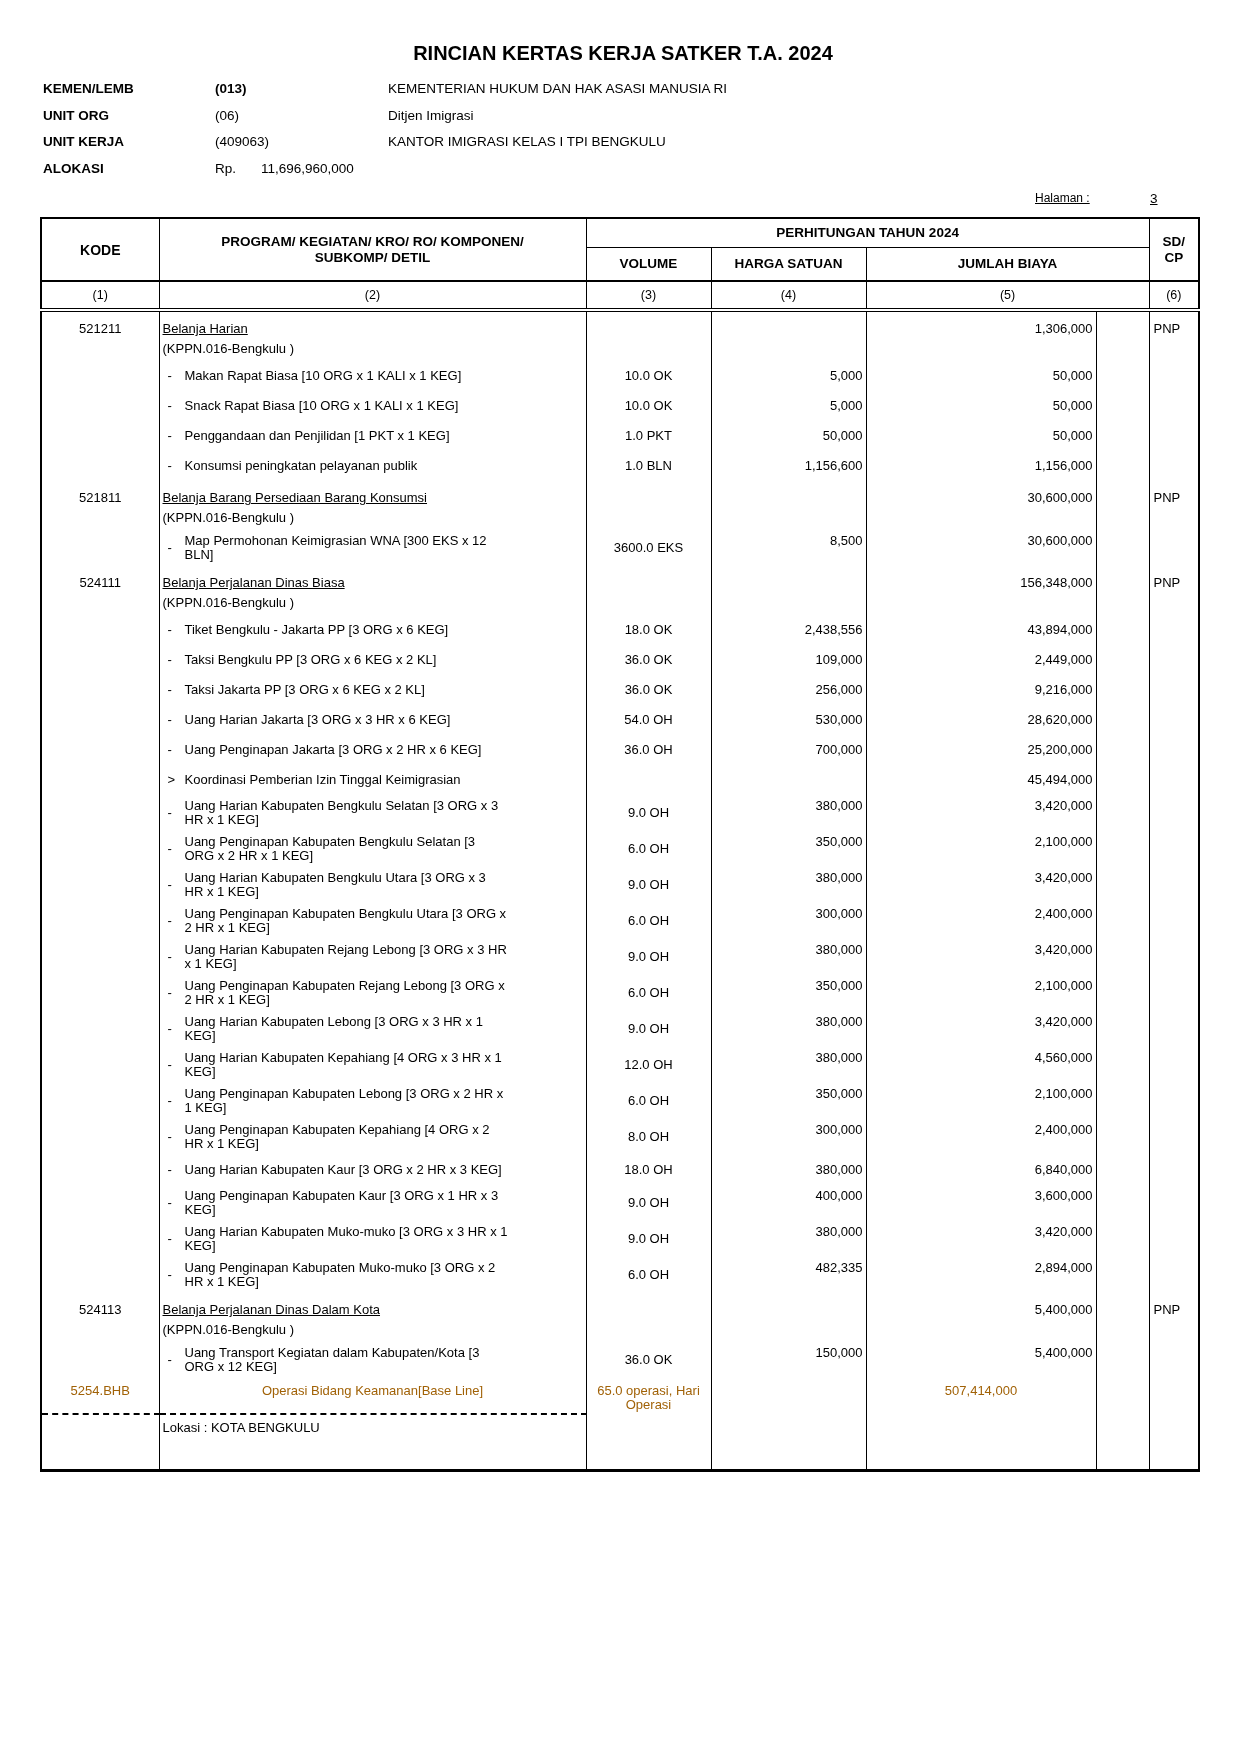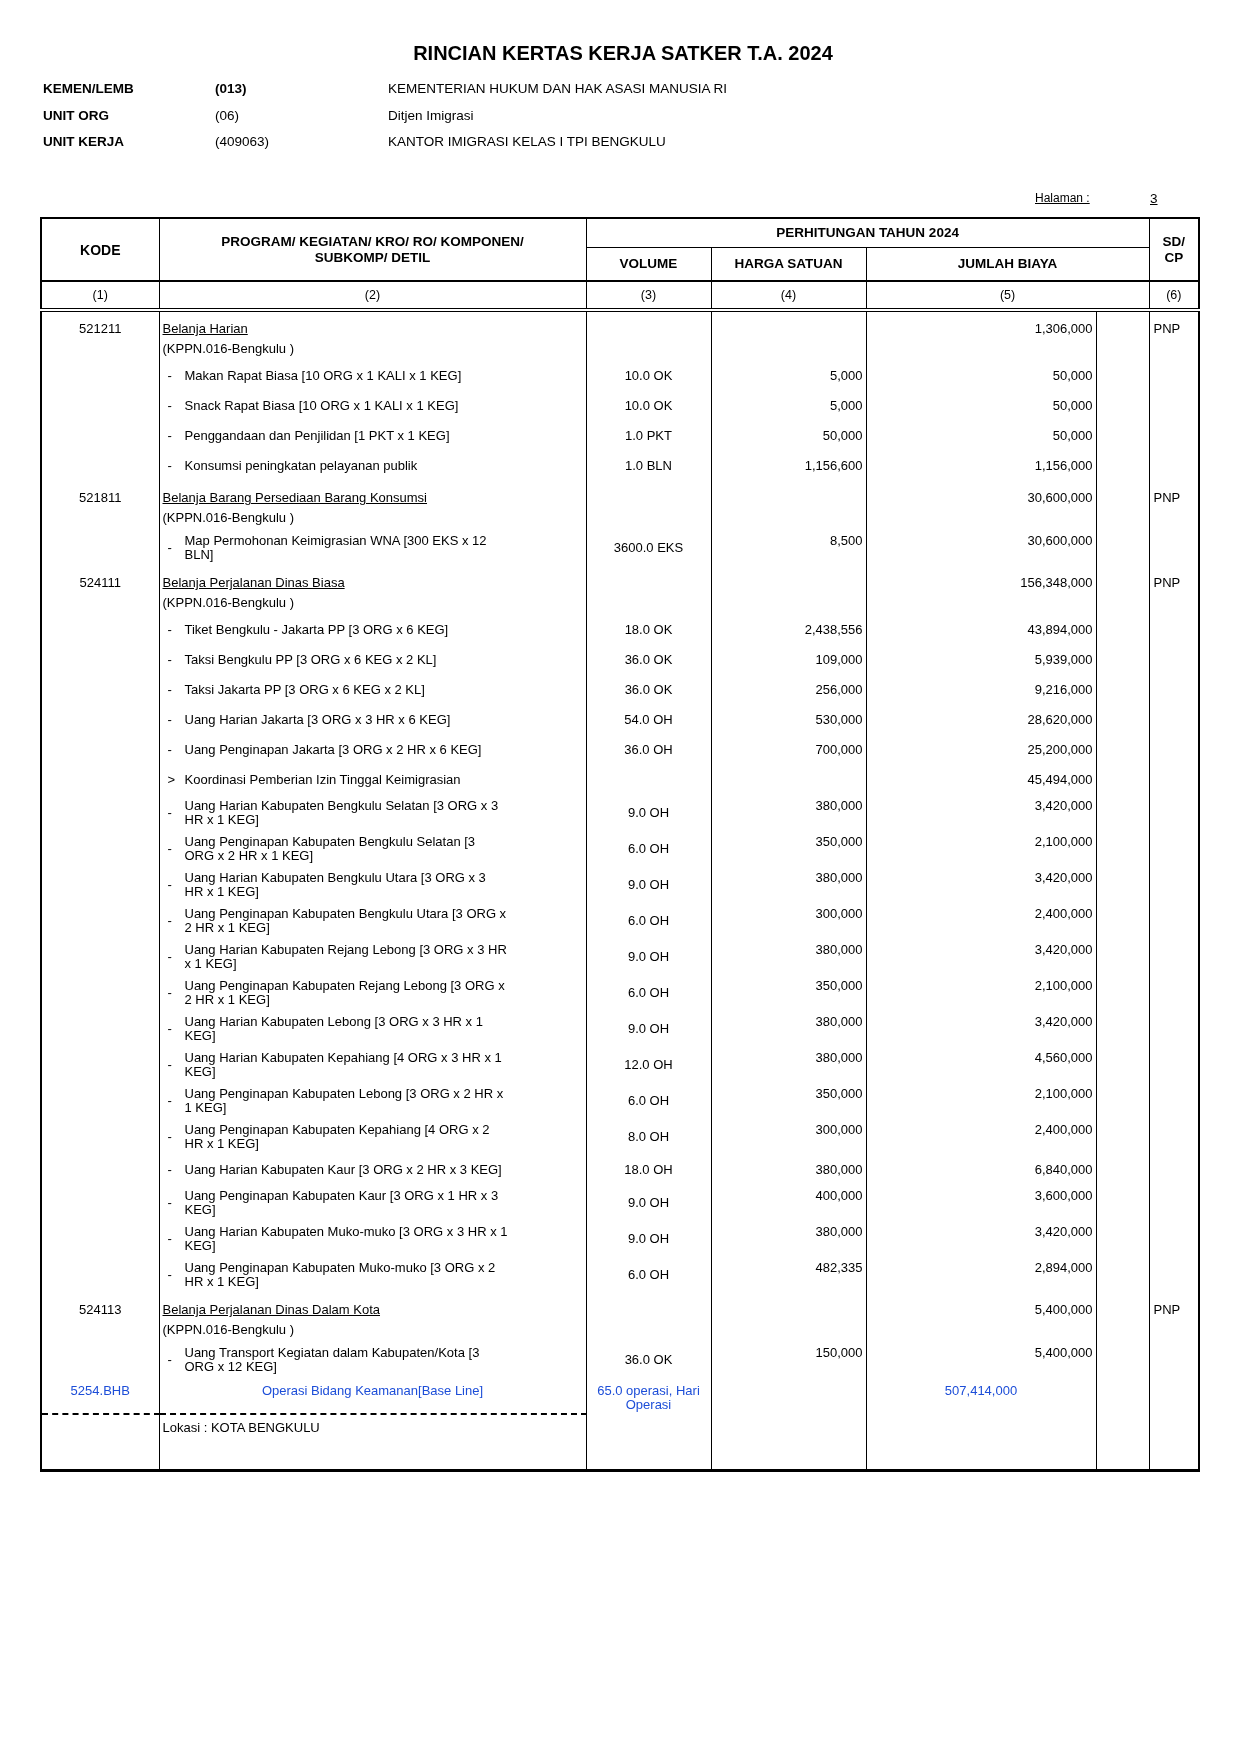--- a/index.html
+++ b/index.html
@@ -57,21 +57,21 @@
   .c-sdcp{text-align:left;padding-left:4px;}
   .dline{display:flex;}
   .bullet{flex:0 0 17px;margin-left:5px;display:flex;align-items:center;}
   .txt{flex:1;}
   
   tr.section td{padding-top:10px;padding-bottom:3px;}
   tr.section .c-desc .txt{text-decoration:underline;}
   tr.kppn td{padding-top:3px;padding-bottom:5px;}
   tr.detail td{padding-top:8px;padding-bottom:8px;}
   tr.detail.twoline td{padding-top:4px;padding-bottom:4px;}
-  tr.opred td{padding-top:6px;padding-bottom:2px;color:#1d4ed8;text-align:center;}
+  tr.opred td{padding-top:6px;padding-bottom:2px;color:#a16207;text-align:center;}
   tr.opred .c-vol{vertical-align:top;}
   tr.lokasi td{padding-top:6px;padding-bottom:34px;}
   tr.lokasi .c-code,tr.lokasi .c-desc{border-top:2px dashed #000;}
 </style>
 </head>
 <body>
 
 <div class="doc-title">RINCIAN KERTAS KERJA SATKER T.A. 2024</div>
 
 <div class="info">
@@ -82,20 +82,25 @@
   </div>
   <div class="info-row r1">
     <span class="info-label">UNIT ORG</span>
     <span class="info-code">(06)</span>
     <span class="info-value">Ditjen Imigrasi</span>
   </div>
   <div class="info-row r2">
     <span class="info-label">UNIT KERJA</span>
     <span class="info-code">(409063)</span>
     <span class="info-value">KANTOR IMIGRASI KELAS I TPI BENGKULU</span>
+  </div>
+  <div class="info-row r3">
+    <span class="info-label">ALOKASI</span>
+    <span class="info-code">Rp.</span>
+    <span class="info-value">11,696,960,000</span>
   </div>
 </div>
 
 <div class="page-label">Halaman :</div>
 <div class="page-number">3</div>
 
 <table class="rkakl">
   <colgroup>
     <col style="width:118px">
       <col style="width:427px">
@@ -295,21 +300,21 @@
       <tr class="detail">
         <td class="c-code"></td>
         <td class="c-desc">
           <div class="dline">
             <span class="bullet">-</span>
             <span class="txt">Taksi Bengkulu PP [3 ORG x 6 KEG x 2 KL]</span>
           </div>
         </td>
         <td class="c-vol">36.0 OK</td>
         <td class="c-harga">109,000</td>
-        <td class="c-jumlah">5,939,000</td>
+        <td class="c-jumlah">2,449,000</td>
         <td class="c-gap"></td>
         <td class="c-sdcp"></td>
       </tr>
       <tr class="detail">
         <td class="c-code"></td>
         <td class="c-desc">
           <div class="dline">
             <span class="bullet">-</span>
             <span class="txt">Taksi Jakarta PP [3 ORG x 6 KEG x 2 KL]</span>
           </div>

